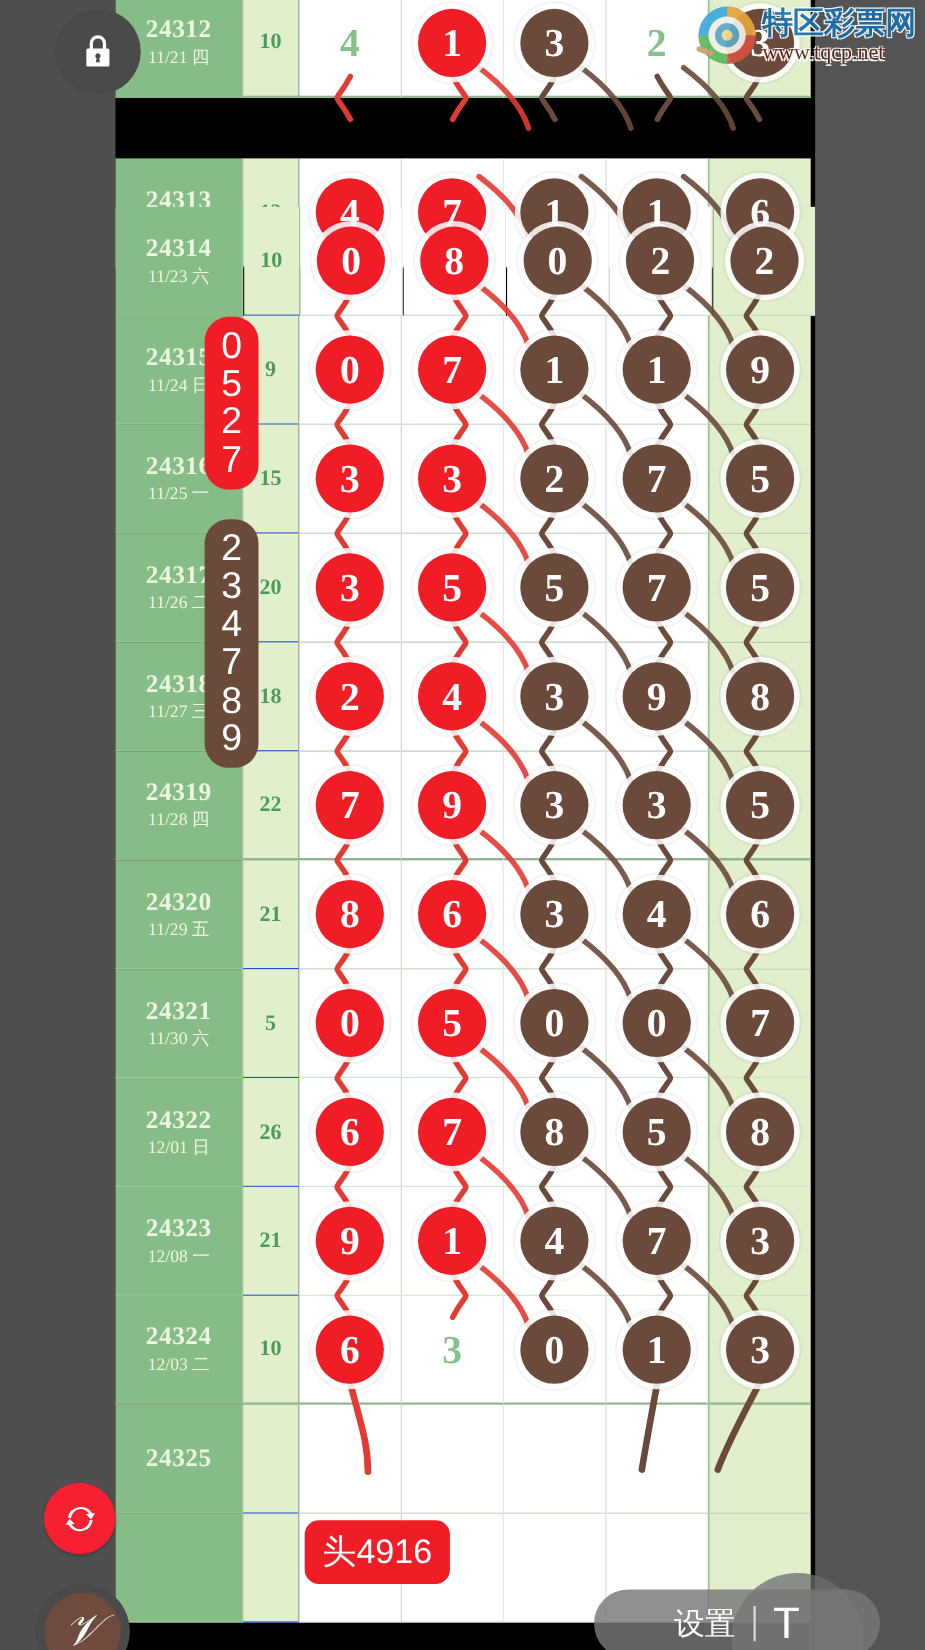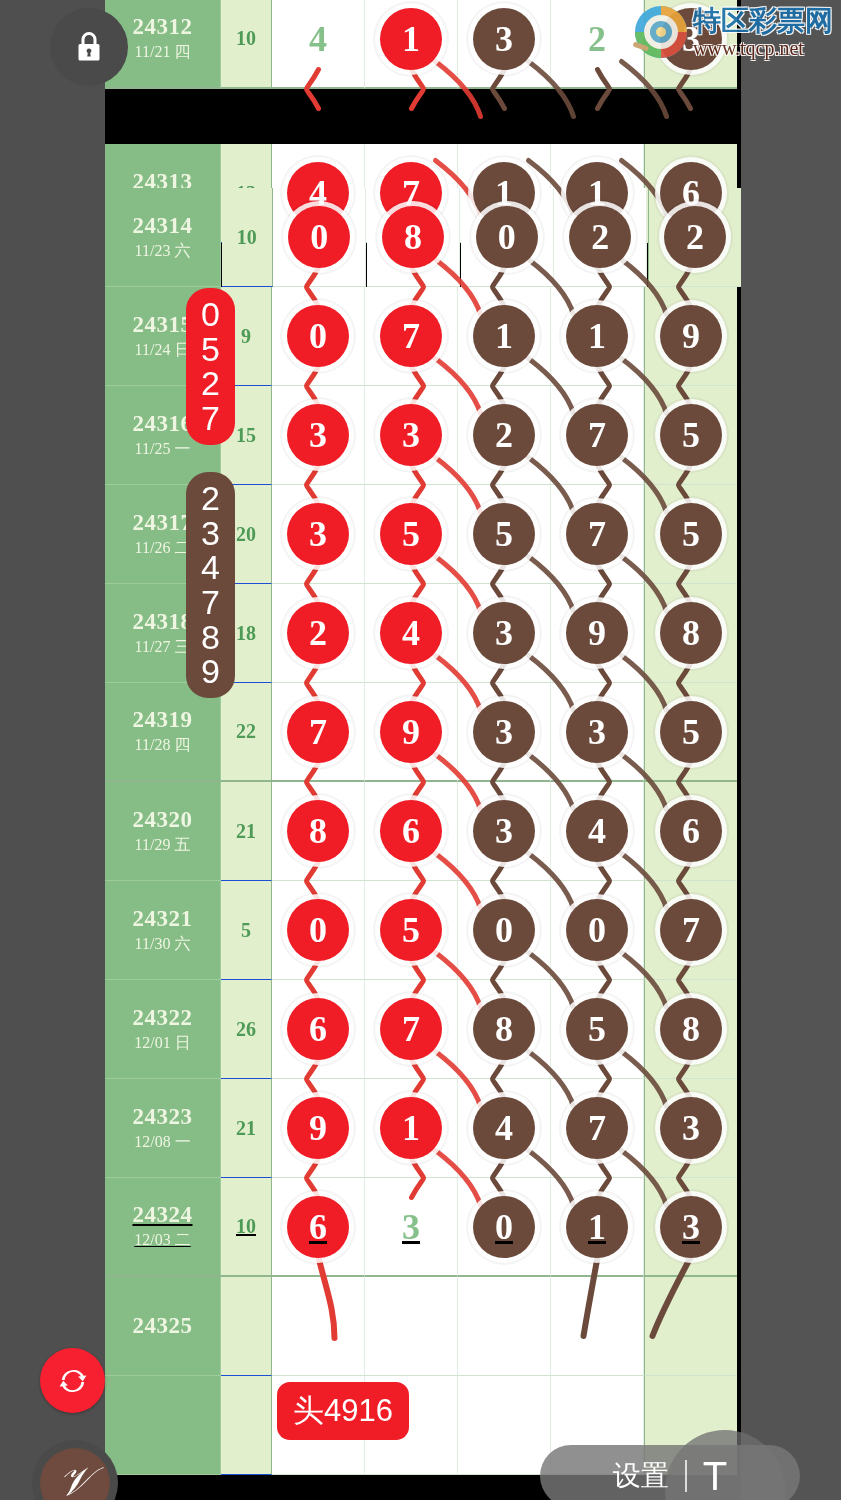--- a/index.html
+++ b/index.html
@@ -534,21 +534,21 @@
           <div class="c-num">
             <div class="ball brown">4</div>
           </div>
           <div class="c-num">
             <div class="ball brown">7</div>
           </div>
           <div class="c-num last">
             <div class="ball brown">3</div>
           </div>
         </div>
-        <div class="row thick" style="top: 1178px; height: 99px; text-decoration: underline;">
+        <div class="row thick" style="top: 1178px; height: 99px;">
           <div class="c-issue">
             <div class="iss">24324</div>
             <div class="dt">12/03 二</div>
           </div>
           <div class="c-sum">10</div>
           <div class="c-num">
             <div class="ball red">6</div>
           </div>
           <div class="c-num">
             <div class="plain">3</div>

